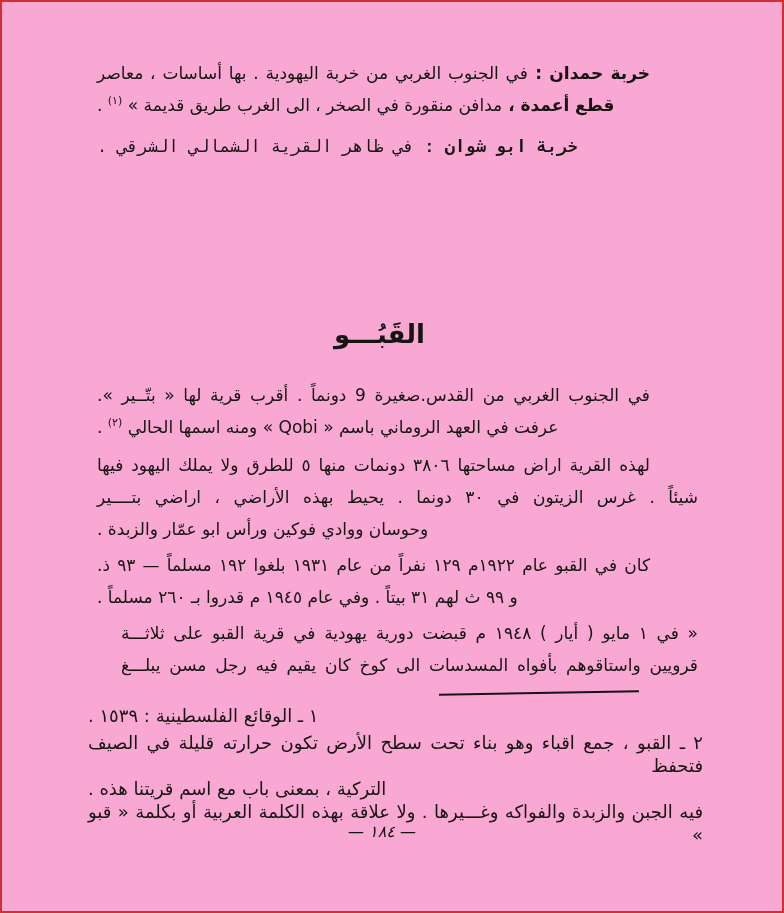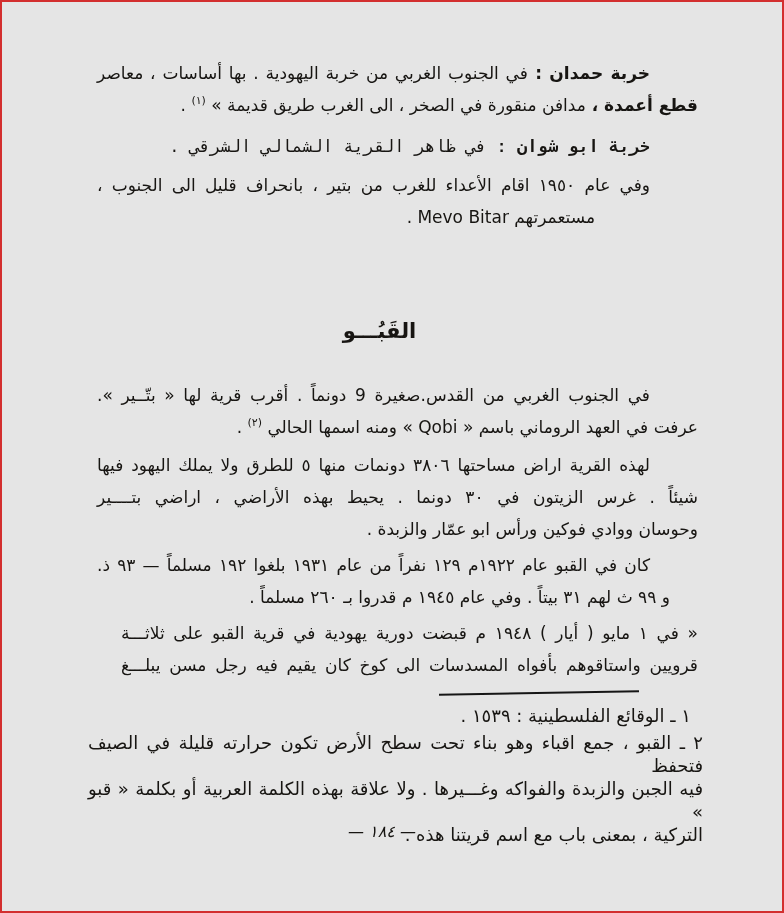--- a/index.html
+++ b/index.html
@@ -1,40 +1,40 @@
 <!DOCTYPE html>
 <html lang="ar" dir="rtl"><head>
 <meta charset="utf-8">
 <style>
   html,body{margin:0;padding:0;background:#ffffff;}
   .page{
     position:relative;
     width:784px;height:913px;
     box-sizing:border-box;
-    background:#e5e5e5;
+    background:#f9a8d4;
     border:2px solid #d32f2f;
     overflow:hidden;
     direction:rtl;
     font-family:"DejaVu Sans",sans-serif;
     color:#171512;
   }
   .block{
     position:absolute;left:95px;right:84px;
     font-size:17px;line-height:32px;
   }
-  .line{display:block;text-align:right;}
+  .line{display:block;text-align:left;}
   .line.j{text-align:justify;text-align-last:justify;}
   .ind{text-indent:48px;}
   .b{font-weight:bold;}
   .ref{font-size:11px;vertical-align:super;line-height:0;}
   #b-hamdan{top:55px;}
   #b-abushwan{top:130px;font-family:Liberation Mono, monospace;}
   #b-settlement{top:167px;}
   #b-settlement .cont{padding-right:103px;}
-  #b-title{top:294px;left:95px;right:120px;font-size:21px;line-height:42px;text-align:center;}
+  #b-title{top:294px;left:95px;right:120px;font-size:26px;line-height:42px;text-align:center;}
   #b-intro{top:377px;}
   #b-lands{top:447px;}
   #b-pop{top:547px;}
   #b-pop .cont2{padding-right:28px;}
   #b-raid{top:615px;margin-left:24px;}
   .fnsep{
     position:absolute;top:690px;left:437px;width:200px;height:2px;
     background:#161616;transform:rotate(-1deg);
   }
   .fnblock{
@@ -56,24 +56,20 @@
 
   <section class="block" id="b-hamdan">
     <div class="line j ind"><span class="b">خربة حمدان : </span><span>في الجنوب الغربي من خربة اليهودية . بها أساسات ، معاصر</span></div>
     <div class="line"><span class="b">قطع أعمدة ، </span><span>مدافن منقورة في الصخر ، الى الغرب طريق قديمة » </span><sup class="ref">(١)</sup><span> .</span></div>
   </section>
 
   <section class="block" id="b-abushwan">
     <div class="line ind"><span class="b">خربة ابو شوان : </span><span>في ظاهر القرية الشمالي الشرقي .</span></div>
   </section>
 
-  <section class="block" id="b-settlement">
-    <div class="line j ind"><span>وفي عام ١٩٥٠ اقام الأعداء للغرب من بتير ، بانحراف قليل الى الجنوب ،</span></div>
-    <div class="line cont"><span>مستعمرتهم Mevo Bitar .</span></div>
-  </section>
 
   <h1 class="block" id="b-title">القَبُـــو</h1>
 
   <section class="block" id="b-intro">
     <div class="line j ind"><span>في الجنوب الغربي من القدس.صغيرة 9 دونماً . أقرب قرية لها « بتّــير ».</span></div>
     <div class="line"><span>عرفت في العهد الروماني باسم « Qobi » ومنه اسمها الحالي </span><sup class="ref">(٢)</sup><span> .</span></div>
   </section>
 
   <section class="block" id="b-lands">
     <div class="line j ind"><span>لهذه القرية اراض مساحتها ٣٨٠٦ دونمات منها ٥ للطرق ولا يملك اليهود فيها</span></div>
@@ -92,19 +88,19 @@
   </section>
 
   <div class="fnsep"></div>
 
   <section class="fnblock" id="b-f1">
     <div class="line"><span>١ ـ الوقائع الفلسطينية : ١٥٣٩ .</span></div>
   </section>
 
   <section class="fnblock" id="b-f2">
     <div class="line j"><span>٢ ـ القبو ، جمع اقباء وهو بناء تحت سطح الأرض تكون حرارته قليلة في الصيف فتحفظ</span></div>
+    <div class="line"><span>التركية ، بمعنى باب مع اسم قريتنا هذه .</span></div>
     <div class="line j"><span>فيه الجبن والزبدة والفواكه وغـــيرها . ولا علاقة بهذه الكلمة العربية أو بكلمة « قبو »</span></div>
-    <div class="line"><span>التركية ، بمعنى باب مع اسم قريتنا هذه .</span></div>
   </section>
 
   <div id="b-pagenum">— ١٨٤ —</div>
 
 </div>
 
 </body></html>

